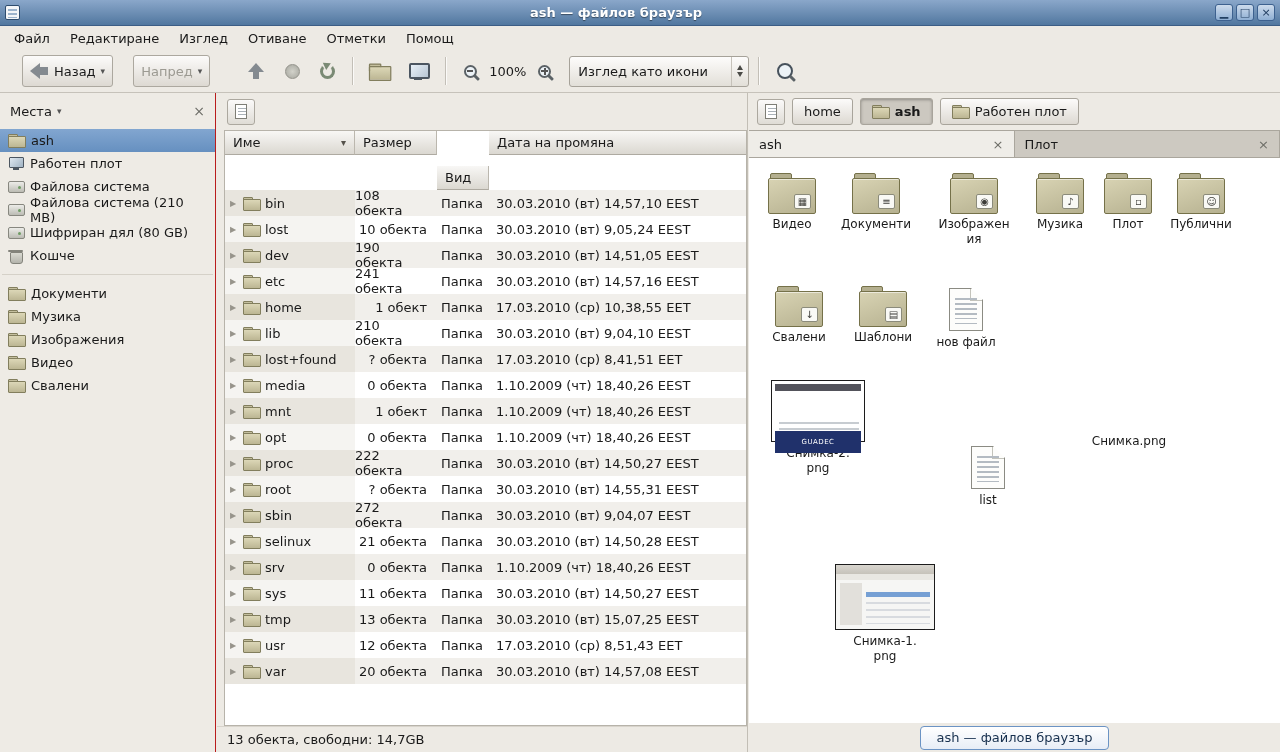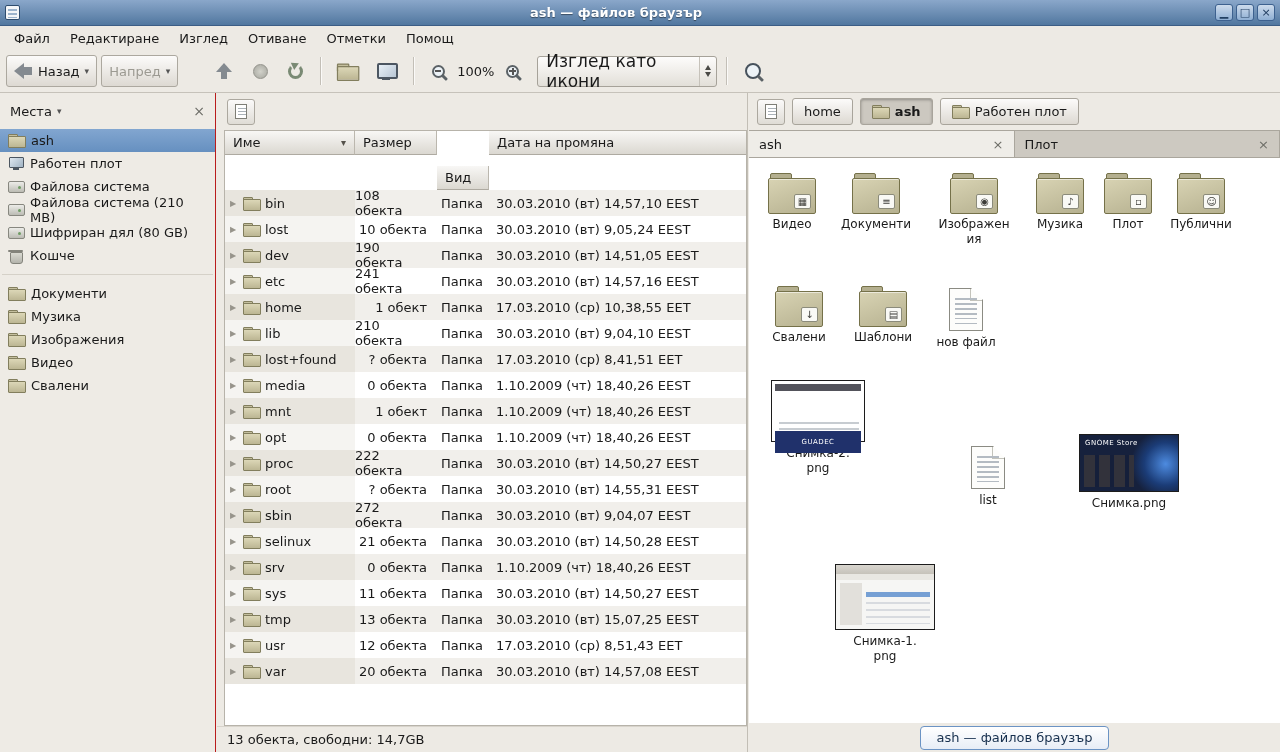--- a/index.html
+++ b/index.html
@@ -13,21 +13,21 @@
   .title{flex:1;text-align:center;color:#fff;font-weight:bold;font-size:13px;text-shadow:0 1px 1px rgba(0,0,0,.45);}
   .win-btn{width:18px;height:17px;margin-left:3px;background:linear-gradient(#cddbec,#8fafd3);border:1px solid #3d618f;border-radius:3px;color:#1d3a5d;font-size:11px;line-height:15px;text-align:center;cursor:default;}
 
   
   .menubar{position:absolute;top:26px;left:0;right:0;height:24px;display:flex;align-items:center;padding:0 4px;background:#edeae4;}
   .menu-item{padding:3px 10px;text-align:center;}
 
   
   .toolbar{position:absolute;top:50px;left:0;right:0;height:43px;display:flex;align-items:center;gap:4px;padding:0 6px;background:#edeae4;border-bottom:1px solid #c6c2ba;}
   .tb-btn{display:flex;align-items:center;gap:5px;height:32px;padding:0 7px;border-radius:3px;background:transparent;border:1px solid transparent;}
-  .tb-btn.bevel{border:1px solid #aca89f;background:linear-gradient(#fcfbfa,#ddd9d2);}
+  .tb-btn.bevel{border:1px solid #aca89f;background:linear-gradient(#fcfbfa,#ddd9d2);margin-left:16px;}
   .tb-btn .lbl{font-size:13px;}
   .tb-btn.disabled .lbl{color:#9c9a92;}
   .chev{font-size:9px;color:#555;}
   .tb-sep{width:2px;height:28px;margin:0 5px;background:linear-gradient(90deg,#c3bfb7 50%,#fbfaf8 50%);}
   .arr{position:relative;width:19px;height:16px;display:inline-block;}
   .arr.left::before{content:"";position:absolute;left:0;top:0;width:0;height:0;border-top:8px solid transparent;border-bottom:8px solid transparent;border-right:10px solid #848a90;}
   .arr.left::after{content:"";position:absolute;left:10px;top:4px;width:8px;height:8px;background:#848a90;}
   .arr.right::before{content:"";position:absolute;right:0;top:0;width:0;height:0;border-top:8px solid transparent;border-bottom:8px solid transparent;border-left:10px solid #c4c7ca;}
   .arr.right::after{content:"";position:absolute;right:10px;top:4px;width:8px;height:8px;background:#c4c7ca;}
   .arr.up{width:17px;}
@@ -38,21 +38,21 @@
   .icon-reload::after{content:"";position:absolute;top:-7px;right:-3px;width:0;height:0;border:4px solid transparent;border-left:7px solid #7a8a74;transform:rotate(-25deg);}
   .icon-computer{position:relative;width:20px;height:17px;}
   .icon-computer::before{content:"";position:absolute;top:0;left:1px;width:17px;height:12px;background:linear-gradient(135deg,#e8f0f7,#b8c6d4);border:2px solid #4c5661;border-radius:2px;}
   .icon-computer::after{content:"";position:absolute;bottom:0;left:6px;width:8px;height:3px;background:#4c5661;}
   .mag{position:relative;width:13px;height:13px;border:2px solid #5b6266;border-radius:50%;background:#edf3f7;}
   .mag::after{content:"";position:absolute;width:7px;height:3px;background:#5b6266;transform:rotate(45deg);right:-5px;bottom:-3px;border-radius:1px;}
   .mag.minus::before{content:"";position:absolute;left:1px;top:3px;width:6px;height:2px;background:#555;}
   .mag.plus::before{content:"";position:absolute;left:0;top:0;width:9px;height:9px;background:linear-gradient(#555,#555) center/7px 2px no-repeat,linear-gradient(#555,#555) center/2px 7px no-repeat;}
   .mag.large{width:16px;height:16px;border-color:#47525c;}
   .combo{display:flex;align-items:center;height:31px;width:180px;margin-left:6px;border:1px solid #a6a299;border-radius:3px;background:linear-gradient(#fdfcfb,#e2dfd8);padding:0 0 0 8px;}
-  .combo .lbl{font-size:17px;}
+  .combo .lbl{font-size:13px;text-align:center;}
   .spin{display:inline-flex;flex-direction:column;gap:2px;margin-left:auto;padding:0 5px;border-left:1px solid #c6c2ba;align-self:stretch;justify-content:center;}
   .spin::before{content:"";width:0;height:0;border:3.5px solid transparent;border-bottom:5px solid #4a4a46;}
   .spin::after{content:"";width:0;height:0;border:3.5px solid transparent;border-top:5px solid #4a4a46;}
 
   
   .mini-folder{position:relative;width:17px;height:13px;display:inline-block;flex:0 0 auto;}
   .mini-folder::before{content:"";position:absolute;top:0;left:0;width:8px;height:4px;background:#c4bf9e;border:1px solid #827e5d;border-radius:1px 1px 0 0;}
   .mini-folder::after{content:"";position:absolute;top:2px;left:0;width:16px;height:10px;background:linear-gradient(#dcd7b7,#bcb693);border:1px solid #827e5d;border-radius:1px;}
   .si{position:relative;display:inline-block;width:16px;height:13px;flex:0 0 auto;}
   .si-desktop::before{content:"";position:absolute;top:0;left:1px;width:13px;height:9px;background:linear-gradient(135deg,#dfe9f1,#9fb2c2);border:1.5px solid #4c5661;border-radius:1px;}
@@ -577,23 +577,20 @@
             <div>png</div>
           </div>
         </div>
         <div class="icon-item" style="left: 199px; top: 288px;">
           <div class="file-lg"></div>
           <div class="icon-label">
             <div>list</div>
           </div>
         </div>
         <div class="icon-item" style="left: 328px; top: 276px; width: 104px;">
-          <div class="thumb store">
-            <span class="thumb-text">GNOME Store</span>
-          </div>
           <div class="icon-label">
             <div>Снимка.png</div>
           </div>
         </div>
         <div class="icon-item" style="left: 84px; top: 406px; width: 104px;">
           <div class="thumb shot"></div>
           <div class="icon-label">
             <div>Снимка-1.</div>
             <div>png</div>
           </div>

